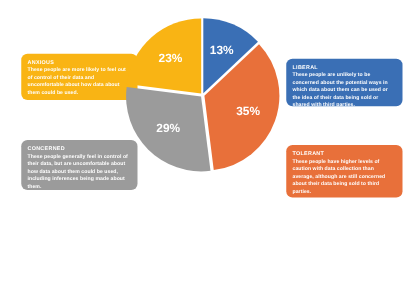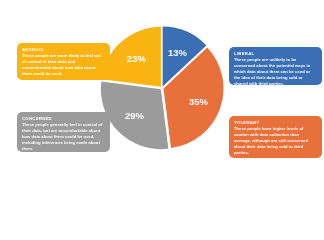--- a/index.html
+++ b/index.html
@@ -76,21 +76,21 @@
     top: 116px;
     width: 93px;
     height: 42px;
     background: #E8703A;
   }
 
   
   .chart-area {
     position: absolute;
     left: 96px;
-    top: 12px;
+    top: 0;
     width: 132px;
     height: 148px;
   }
   .pie-svg {
     display: block;
     width: 132px;
     height: 148px;
   }
   .slice-label {
     font-family: "Liberation Sans", sans-serif;

